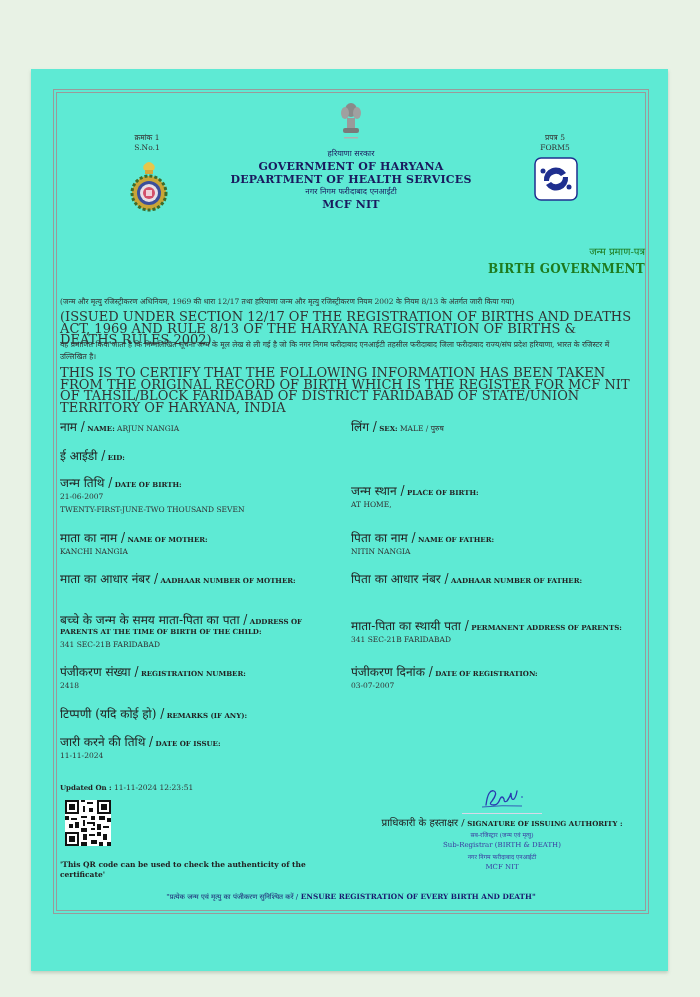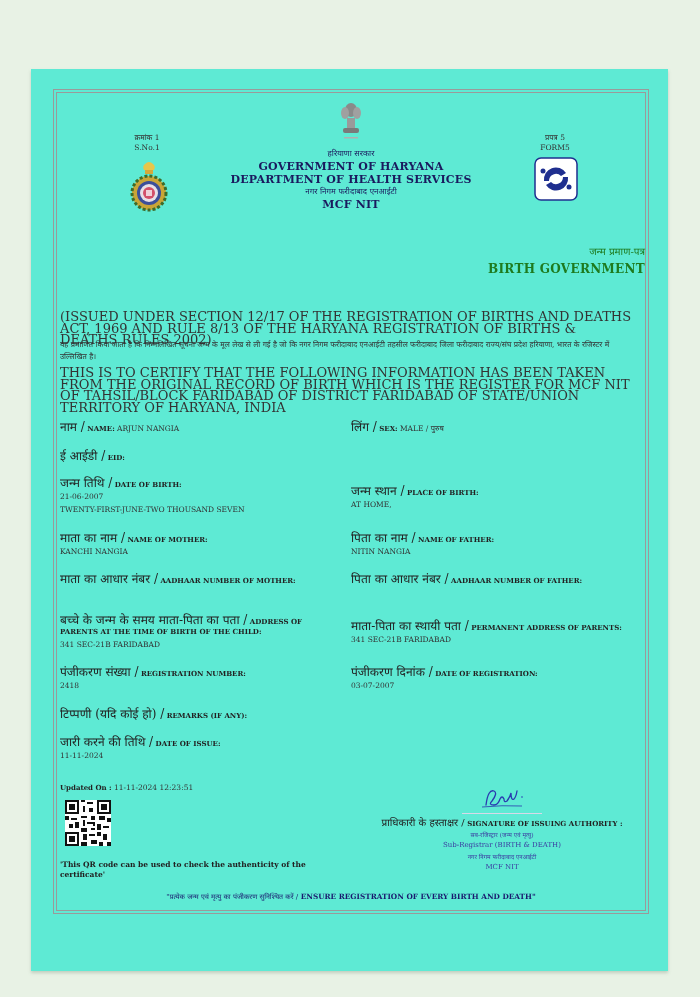--- a/index.html
+++ b/index.html
@@ -117,20 +117,21 @@
         <div class="en">DEPARTMENT OF HEALTH SERVICES</div>
         <div class="hi">नगर निगम फरीदाबाद एनआईटी</div>
         <div class="en">MCF NIT</div>
       </div>
 
       <div class="abs title-block">
         <div class="title-hi">जन्म प्रमाण-पत्र</div>
         <div class="title-en">BIRTH GOVERNMENT</div>
       </div>
 
+      <div class="abs para hi" style="top:203px;">(जन्म और मृत्यु रजिस्ट्रीकरण अधिनियम, 1969 की धारा 12/17 तथा हरियाणा जन्म और मृत्यु रजिस्ट्रीकरण नियम 2002 के नियम 8/13 के अंतर्गत जारी किया गया)</div>
       <div class="abs para" style="top:218px;">(ISSUED UNDER SECTION 12/17 OF THE REGISTRATION OF BIRTHS AND DEATHS ACT, 1969 AND RULE 8/13 OF THE HARYANA REGISTRATION OF BIRTHS &amp; DEATHS RULES 2002)</div>
       <div class="abs para hi" style="top:246px;">यह प्रमाणित किया जाता है कि निम्नलिखित सूचना जन्म के मूल लेख से ली गई है जो कि नगर निगम फरीदाबाद एनआईटी तहसील फरीदाबाद जिला फरीदाबाद राज्य/संघ प्रदेश हरियाणा, भारत के रजिस्टर में उल्लिखित है।</div>
       <div class="abs para" style="top:274px;">THIS IS TO CERTIFY THAT THE FOLLOWING INFORMATION HAS BEEN TAKEN FROM THE ORIGINAL RECORD OF BIRTH WHICH IS THE REGISTER FOR MCF NIT OF TAHSIL/BLOCK FARIDABAD OF DISTRICT FARIDABAD OF STATE/UNION TERRITORY OF HARYANA, INDIA</div>
 
       <div class="abs field col-l" style="top:329px;">
         <span class="lbl"><span class="lbl-hi">नाम /</span> <span>NAME:</span></span>
         <span class="val">ARJUN NANGIA</span>
       </div>
       <div class="abs field col-r" style="top:329px;">
         <span class="lbl"><span class="lbl-hi">लिंग /</span> <span>SEX:</span></span>

